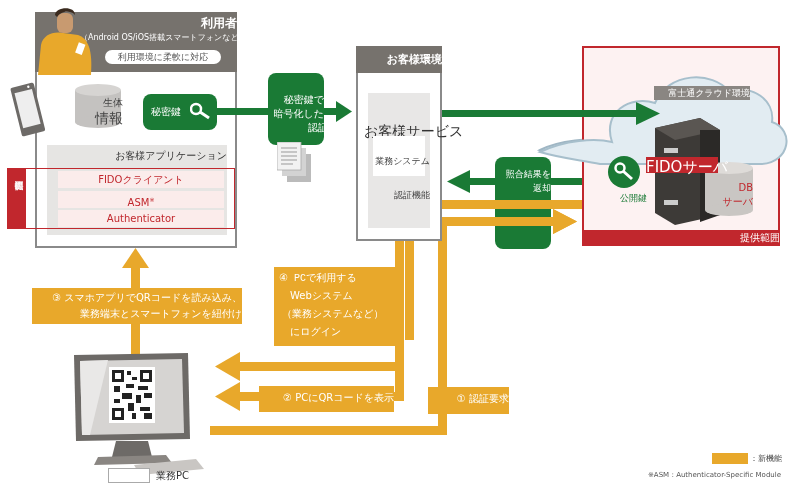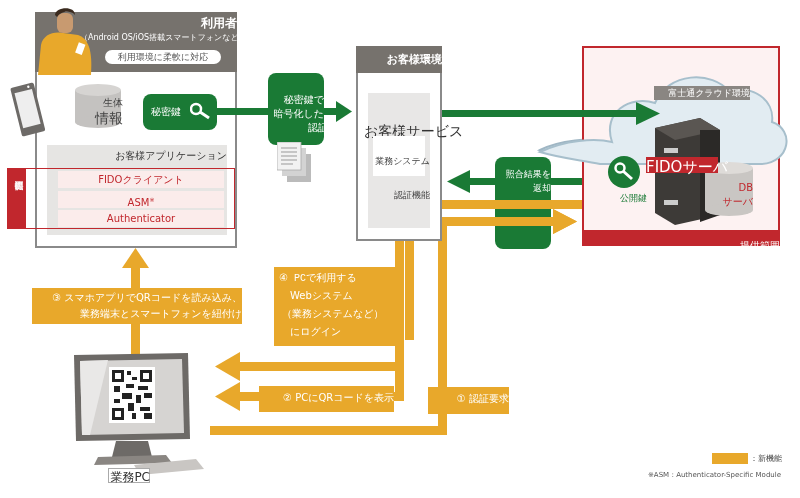--- a/index.html
+++ b/index.html
@@ -23,21 +23,21 @@
 </head>
 <body>
 
 <svg class="bg" width="800" height="498" viewBox="0 0 800 498">
 
   <path d="M540,150 C560,140 590,138 610,140 C600,115 625,95 650,102 C660,75 700,70 725,90 C745,82 770,95 770,120 C790,125 790,160 765,162 L600,162 Z" fill="#dce8ef" stroke="#9fb6c4" stroke-width="2"></path>
 </svg>
 
 <div class="abs provide-red"></div>
 <div class="abs" style="left:582px;top:230px;width:198px;height:16px;background:#c1272d;"></div>
-<div class="txt wht" style="left:582px;top:231px;width:198px;font-size:10px;margin-top:8px;">提供範囲</div>
+<div class="txt wht" style="left:582px;top:231px;width:198px;font-size:10px;">提供範囲</div>
 
 <svg class="bg" width="800" height="498" viewBox="0 0 800 498">
   <path d="M540,152 C565,140 595,138 612,142 C602,112 630,95 655,103 C668,72 712,70 730,92 C752,84 775,100 772,122 C795,130 790,162 762,164 L600,164 C580,160 560,158 540,152 Z" fill="#e2ecf2" stroke="#a7bfcc" stroke-width="2"></path>
 
   <g>
     <polygon points="655,128 700,118 720,130 720,215 675,225 655,213" fill="#3d3a37"></polygon>
     <polygon points="655,128 700,118 720,130 675,140" fill="#5a5652"></polygon>
     <polygon points="700,130 720,130 720,215 700,222" fill="#2b2927"></polygon>
     <rect x="664" y="148" width="14" height="5" fill="#ccc"></rect>
     <rect x="664" y="200" width="14" height="5" fill="#ccc"></rect>
@@ -214,17 +214,17 @@
       <rect x="60" y="50" width="6" height="8"></rect>
       <rect x="72" y="54" width="10" height="4"></rect>
       <rect x="64" y="60" width="4" height="6"></rect>
       <rect x="76" y="60" width="8" height="6"></rect>
   </g>
   <polygon points="48,88 80,88 84,104 44,104" fill="#6d6a67"></polygon>
   <polygon points="30,104 98,102 104,110 26,112" fill="#8a8682"></polygon>
   <polygon points="66,112 128,106 136,116 72,122" fill="#c9c6c3"></polygon>
 </svg>
 <div class="abs" style="left:108px;top:468px;width:40px;height:13px;background:#fff;border:1px solid #aaa;"></div>
-<div class="txt" style="left:108px;top:469px;width:42px;font-size:12px;color:#333;">業務PC</div>
+<div class="txt" style="left:108px;top:469px;width:42px;font-size:10px;color:#333;padding-left:39px;">業務PC</div>
 
 <div class="abs legend-swatch"></div>
 <div class="abs" style="left:750px;top:453px;font-size:8px;color:#444;">：新機能</div>
 <div class="abs" style="left:648px;top:470px;font-size:7px;color:#555;">※ASM：Authenticator-Specific Module</div>
 
 </body></html>

